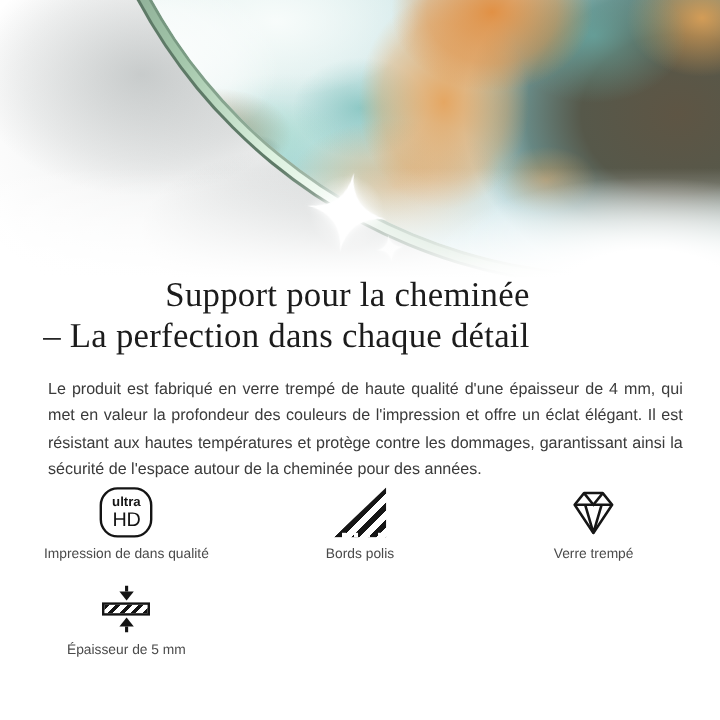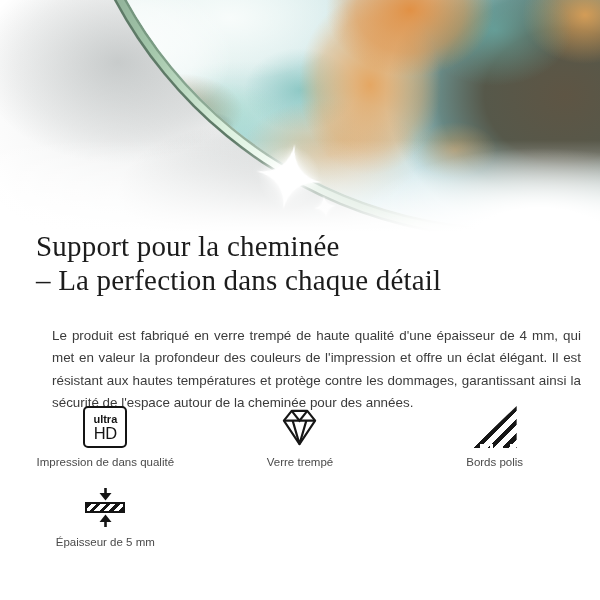--- a/index.html
+++ b/index.html
@@ -48,35 +48,35 @@
     transform:rotate(-8deg); opacity:0.85; filter:drop-shadow(0 0 2px #ffffff); }
   .fade { position:absolute; inset:0; pointer-events:none;
     background:
       radial-gradient(260px 120px at 540px 238px, #fff 25%, rgba(255,255,255,0) 75%),
       linear-gradient(to bottom, rgba(255,255,255,0) 140px, rgba(255,255,255,0.55) 185px, #fff 232px);
   }
 
   
   .page-title { position:absolute; left:36px; top:229px; margin:0;
     font-family:"Liberation Serif", serif; font-weight:400;
-    font-size:29px; line-height:34px; color:#1c1c1c; letter-spacing:0.2px; }
+    font-size:29px; line-height:34px; color:#1c1c1c; letter-spacing:0.2px;text-align:right; }
   .page-title span { display:block; }
-  .product-desc { position:absolute; left:36px; top:309px; width:529px; margin:16px;
+  .product-desc { position:absolute; left:36px; top:309px; width:529px; margin:4px;
     font-size:13.4px; line-height:22.4px; color:#3b3b3b; text-align:justify; }
 
   
   .features { position:absolute; left:8px; top:402px; width:584px;
     display:grid; grid-template-columns:repeat(3,1fr); row-gap:14px; }
   .feature { display:flex; flex-direction:column; align-items:center; }
   .icon-wrap { height:50px; display:flex; align-items:center; justify-content:center; }
   .feature-label { margin-top:4px; font-size:11.5px; color:#4a4a4a; }
 
   .icon-stroke { stroke:#161616; fill:none; stroke-width:2.2; }
   .uhd-badge { width:44px; height:42px; box-sizing:border-box; border:2.6px solid #141414;
-    border-radius:5px; display:flex; flex-direction:column; align-items:center;
+    border-radius:15px; display:flex; flex-direction:column; align-items:center;
     justify-content:center; color:#141414; }
   .uhd-top { font-size:11px; font-weight:700; line-height:11px; }
   .uhd-bottom { font-size:16.5px; font-weight:400; line-height:16px; letter-spacing:-0.3px; }
 
   .stripes { width:44px; height:42px; clip-path:polygon(0 100%, 100% 0, 100% 100%);
     background-image:
       repeating-linear-gradient(90deg, rgba(255,255,255,0) 0 7px, #ffffff 7px 10px),
       repeating-linear-gradient(135deg, #161616 0 4.5px, rgba(255,255,255,0) 4.5px 10px);
     background-size:100% 4px, auto;
     background-position:0 100%, 0 0;
@@ -123,35 +123,35 @@
           <div class="uhd-top">ultra</div>
           <div class="uhd-bottom">HD</div>
         </div>
       </div>
       <div class="feature-label">Impression de dans qualité</div>
     </div>
 
 
     <div class="feature">
       <div class="icon-wrap">
+        <div class="stripes"></div>
+      </div>
+      <div class="feature-label">Bords polis</div>
+    </div>
+
+    <div class="feature">
+      <div class="icon-wrap">
         <svg width="47" height="41" viewBox="0 0 48 42">
           <path class="icon-stroke" stroke-linejoin="round" d="M8,14 L16,4 H32 L40,14 L24,38 Z"></path>
           <path class="icon-stroke" d="M8,14 H40"></path>
           <path class="icon-stroke" d="M16,4 L24,14 L32,4"></path>
           <path class="icon-stroke" d="M17,14 L24,38 M31,14 L24,38"></path>
         </svg>
       </div>
       <div class="feature-label">Verre trempé</div>
-    </div>
-
-    <div class="feature">
-      <div class="icon-wrap">
-        <div class="stripes"></div>
-      </div>
-      <div class="feature-label">Bords polis</div>
     </div>
 
     <div class="feature">
       <div class="icon-wrap">
         <div class="thickness">
           <svg width="15" height="13" viewBox="0 0 14 13">
             <path d="M7,0 v5" stroke="#141414" stroke-width="2.6" fill="none"></path>
             <path d="M1,5 h12 L7,12.5 Z" fill="#141414"></path>
           </svg>
           <div class="th-bar"></div>

